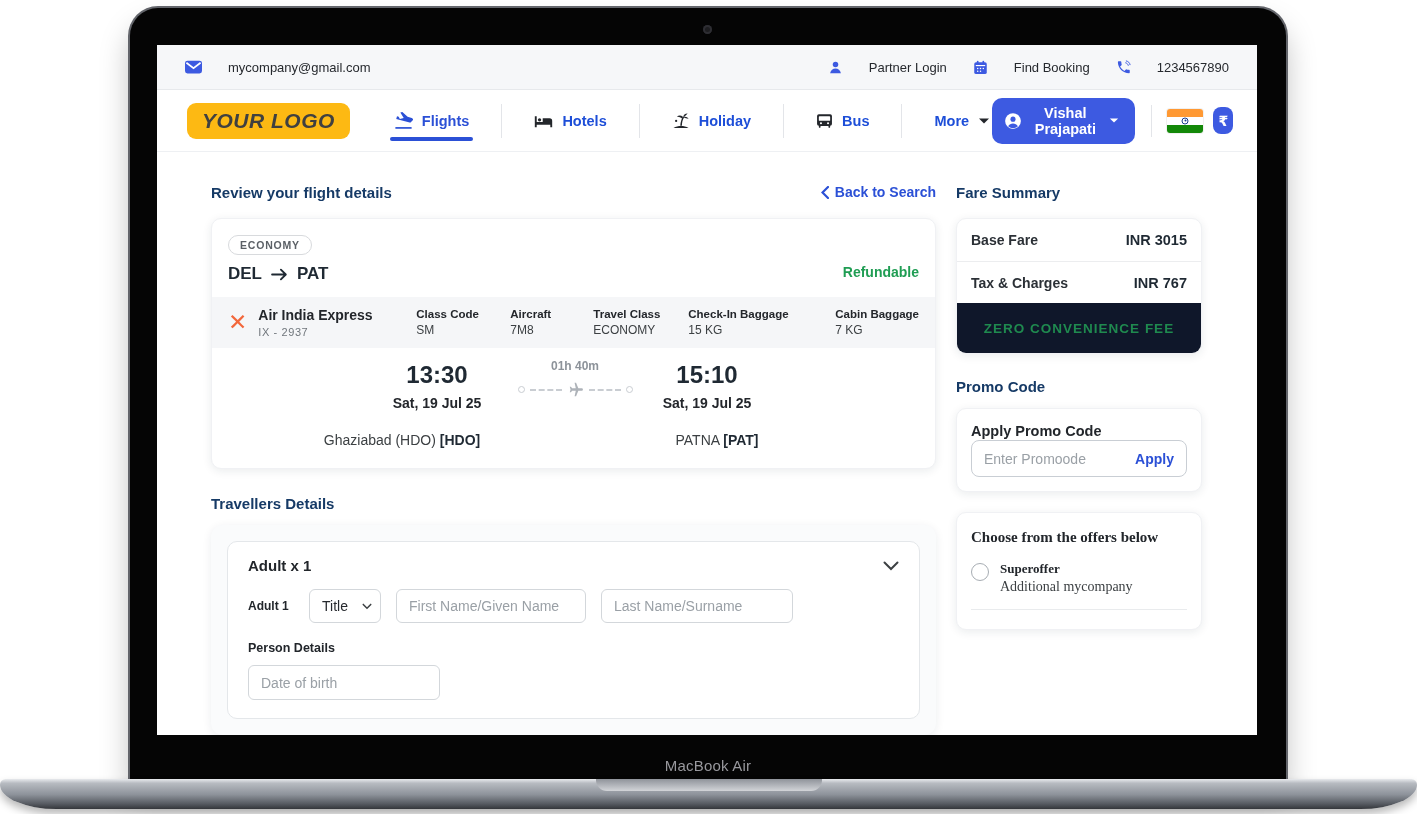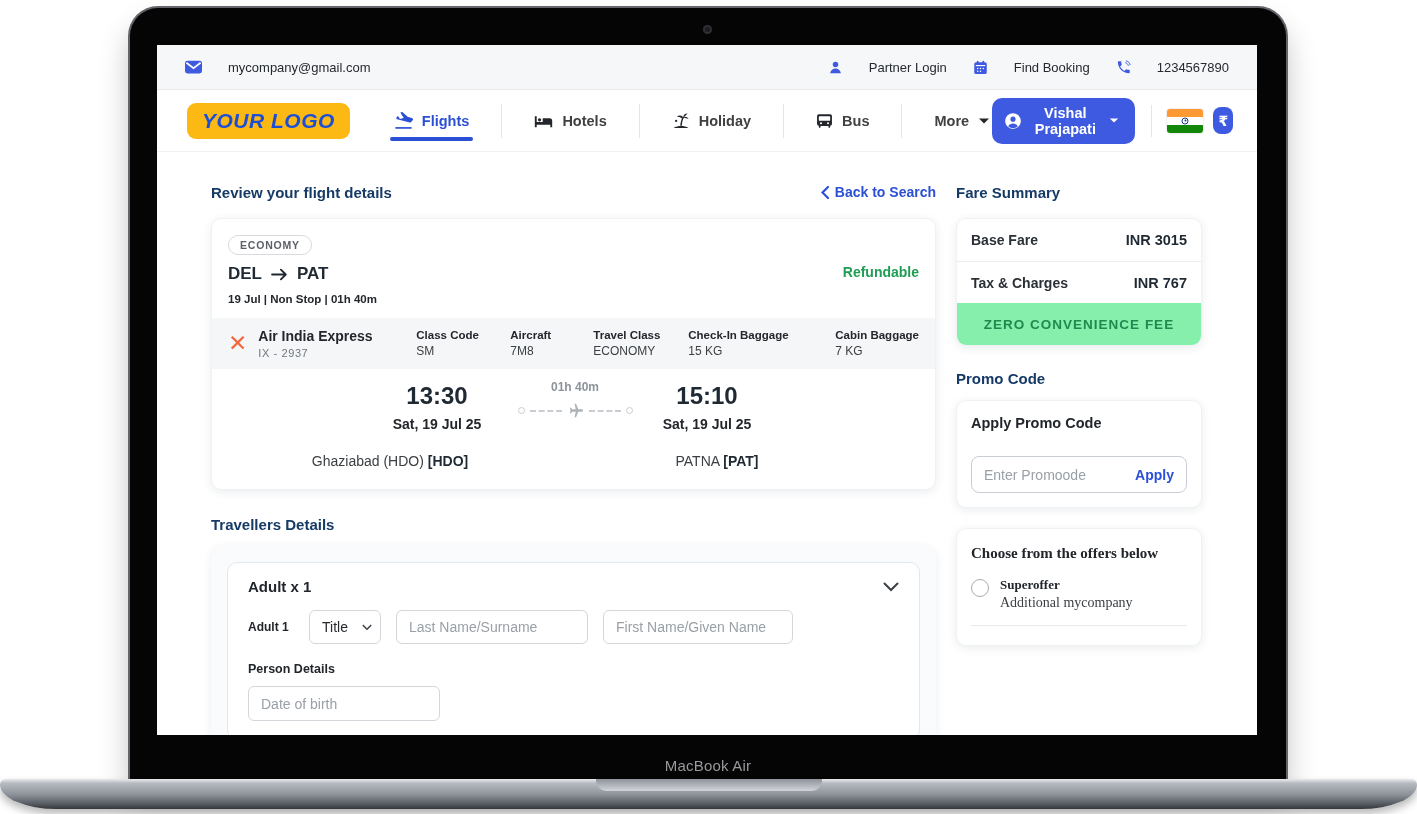--- a/index.html
+++ b/index.html
@@ -27,24 +27,24 @@
   
   .utilbar { height:45px; background:#F6F7F9; border-bottom:1px solid #E7E9EC;
              display:flex; align-items:center; justify-content:space-between; padding:0 28px; }
   .u-item { display:flex; align-items:center; gap:26px; font-size:13px; color:#26292e; font-weight:500; }
   .u-right { display:flex; align-items:center; gap:26px; }
   .ico { display:inline-flex; flex:none; }
 
   
   .navbar { height:62px; background:#fff; border-bottom:1px solid #EEF0F3;
             display:flex; align-items:center; padding:0 30px; }
-  .logo { background:#FDB913; color:#1d4ed8; font-weight:800; font-size:21px; letter-spacing:.5px;
+  .logo { background:#FDB913; color:#404040; font-weight:800; font-size:21px; letter-spacing:.5px;
           padding:6px 15px; border-radius:9px; font-style:italic; white-space:nowrap; }
   .tabs { display:flex; align-items:center; margin-left:42px; }
-  .tab { display:flex; align-items:center; gap:9px; font-size:14.5px; font-weight:600; color:#404040;
+  .tab { display:flex; align-items:center; gap:9px; font-size:14.5px; font-weight:600; color:#1d4ed8;
          position:relative; padding:10px 2px; cursor:pointer; }
   .tab.active { color:#2B50D6; }
   .tab.active::after { content:""; position:absolute; left:-2px; right:-2px; bottom:-2px; height:4px;
                        background:#2B50D6; border-radius:3px; }
   .tab-sep { width:1px; height:34px; background:#E3E5E9; margin:0 30px; }
   .nav-right { margin-left:auto; display:flex; align-items:center; }
   .user-btn { display:flex; align-items:center; gap:9px; background:#3D5AE1; color:#fff;
               font-size:14.5px; font-weight:700; padding:7px 16px 7px 12px; border:none;
               border-radius:10px; cursor:pointer; }
   .nav-div { width:1px; height:32px; background:#E3E5E9; margin:0 16px; }
@@ -116,27 +116,27 @@
   .w190 { width:190px; } .w192 { width:192px; }
   .pd-lbl { font-size:12.5px; font-weight:700; color:#22262B; margin-top:18px; }
   .dob { margin-top:10px; height:35px; }
 
   
   .fare-card { overflow:hidden; }
   .fare-row { display:flex; align-items:center; justify-content:space-between; padding:0 14px; height:42px; }
   .fare-row + .fare-row { border-top:1px solid #ECEDEF; }
   .f-lbl { font-size:14px; font-weight:600; color:#2B3036; }
   .f-val { font-size:14.5px; font-weight:700; color:#1F2933;padding-left:36px; }
-  .zero-band { height:42px; background:#86efac; color:#1F8A4F; font-size:13.5px; font-weight:700;
+  .zero-band { height:50px; background:#0f172a; color:#1F8A4F; font-size:13.5px; font-weight:700;
                letter-spacing:1px; display:flex; align-items:center; justify-content:center; }
   .total .f-lbl { font-weight:700; color:#1F2933; }
   .side-head { margin:24px 0 13px; }
   .promo-card { padding:14px; }
   .promo-title { font-size:14.5px; font-weight:700; color:#22262B; }
-  .promo-wrap { margin-top:25px; border:1px solid #C9CED4; border-radius:8px; height:37px;
+  .promo-wrap { margin-top:1px; border:1px solid #C9CED4; border-radius:8px; height:37px;
                 display:flex; align-items:center; padding:0 12px; gap:8px; background:#fff; }
   .promo-input { border:none; outline:none; flex:1; font-size:14px; color:#26292E; font-family:inherit; min-width:0; }
   .promo-input::placeholder { color:#9AA0A6; }
   .apply-btn { color:#2B50D6; font-size:14px; font-weight:700; background:none; border:none;
                cursor:pointer; font-family:inherit; flex:none; }
   .offers-card { margin-top:20px; padding:16px 14px 10px;font-family:Liberation Serif, serif; }
   .offers-title { font-size:15px; font-weight:700; color:#22262B; }
   .offer-row { display:flex; align-items:flex-start; gap:11px; margin-top:15px; }
   .radio { width:18px; height:18px; border:1.5px solid #A7ADB3; border-radius:50%; flex:none;
            margin-top:2px; cursor:pointer; background:#fff; }
@@ -307,21 +307,20 @@
                 <span>DEL</span>
                 <span class="ico">
                   <svg width="17" height="13" viewBox="0 0 18 14">
                       <path d="M1 7h14M10.5 1.8L15.8 7l-5.3 5.2" stroke="#1F2933" stroke-width="2" fill="none" stroke-linecap="round" stroke-linejoin="round"></path>
                     </svg>
                 </span>
                 <span>PAT</span>
               </div>
               <span class="refundable">Refundable</span>
             </div>
-            <div class="meta">19 Jul | Non Stop | 01h  40m</div>
           </div>
 
           <div class="fc-airline">
             <div class="air-ident">
               <span class="air-logo">✕</span>
               <div>
                 <div class="air-name">Air India Express</div>
                 <div class="air-code">IX - 2937</div>
               </div>
             </div>
@@ -363,21 +362,21 @@
                     </svg>
                 </span>
                 <span class="dash"></span>
                   <span class="dot"></span>
               </div>
             </div>
             <div class="t-block" style="left:420px;top:13px;width:150px">
               <div class="time">15:10</div>
               <div class="tdate">Sat, 19 Jul 25</div>
             </div>
-            <div class="airport" style="left:68px;width:220px">
+            <div class="airport" style="left:80px;width:220px">
               <span>Ghaziabad (HDO)</span>
               <b>[HDO]</b>
             </div>
             <div class="airport" style="left:395px;width:220px">
               <span>PATNA</span>
               <b>[PAT]</b>
             </div>
           </div>
         </div>
 
@@ -396,22 +395,22 @@
             <div class="fields">
               <span class="fld-lbl">Adult 1</span>
               <div class="selectbox">
                 <span>Title</span>
                 <span class="ico">
                   <svg width="10" height="7" viewBox="0 0 12 8">
                       <path d="M1.5 1.5L6 6l4.5-4.5" stroke="#3C4043" stroke-width="1.8" fill="none" stroke-linecap="round"></path>
                     </svg>
                 </span>
               </div>
+              <input class="tinput w190" placeholder="First Name/Given Name" style="">
               <input class="tinput w192" placeholder="Last Name/Surname" style="">
-              <input class="tinput w190" placeholder="First Name/Given Name" style="">
             </div>
             <div class="pd-lbl">Person Details</div>
             <input class="tinput w192 dob" placeholder="Date of birth" style="">
           </div>
         </div>
       </div>
 
       <div class="side-col">
         <div class="sec-head">
           <div class="h-navy">Fare Summary</div>

